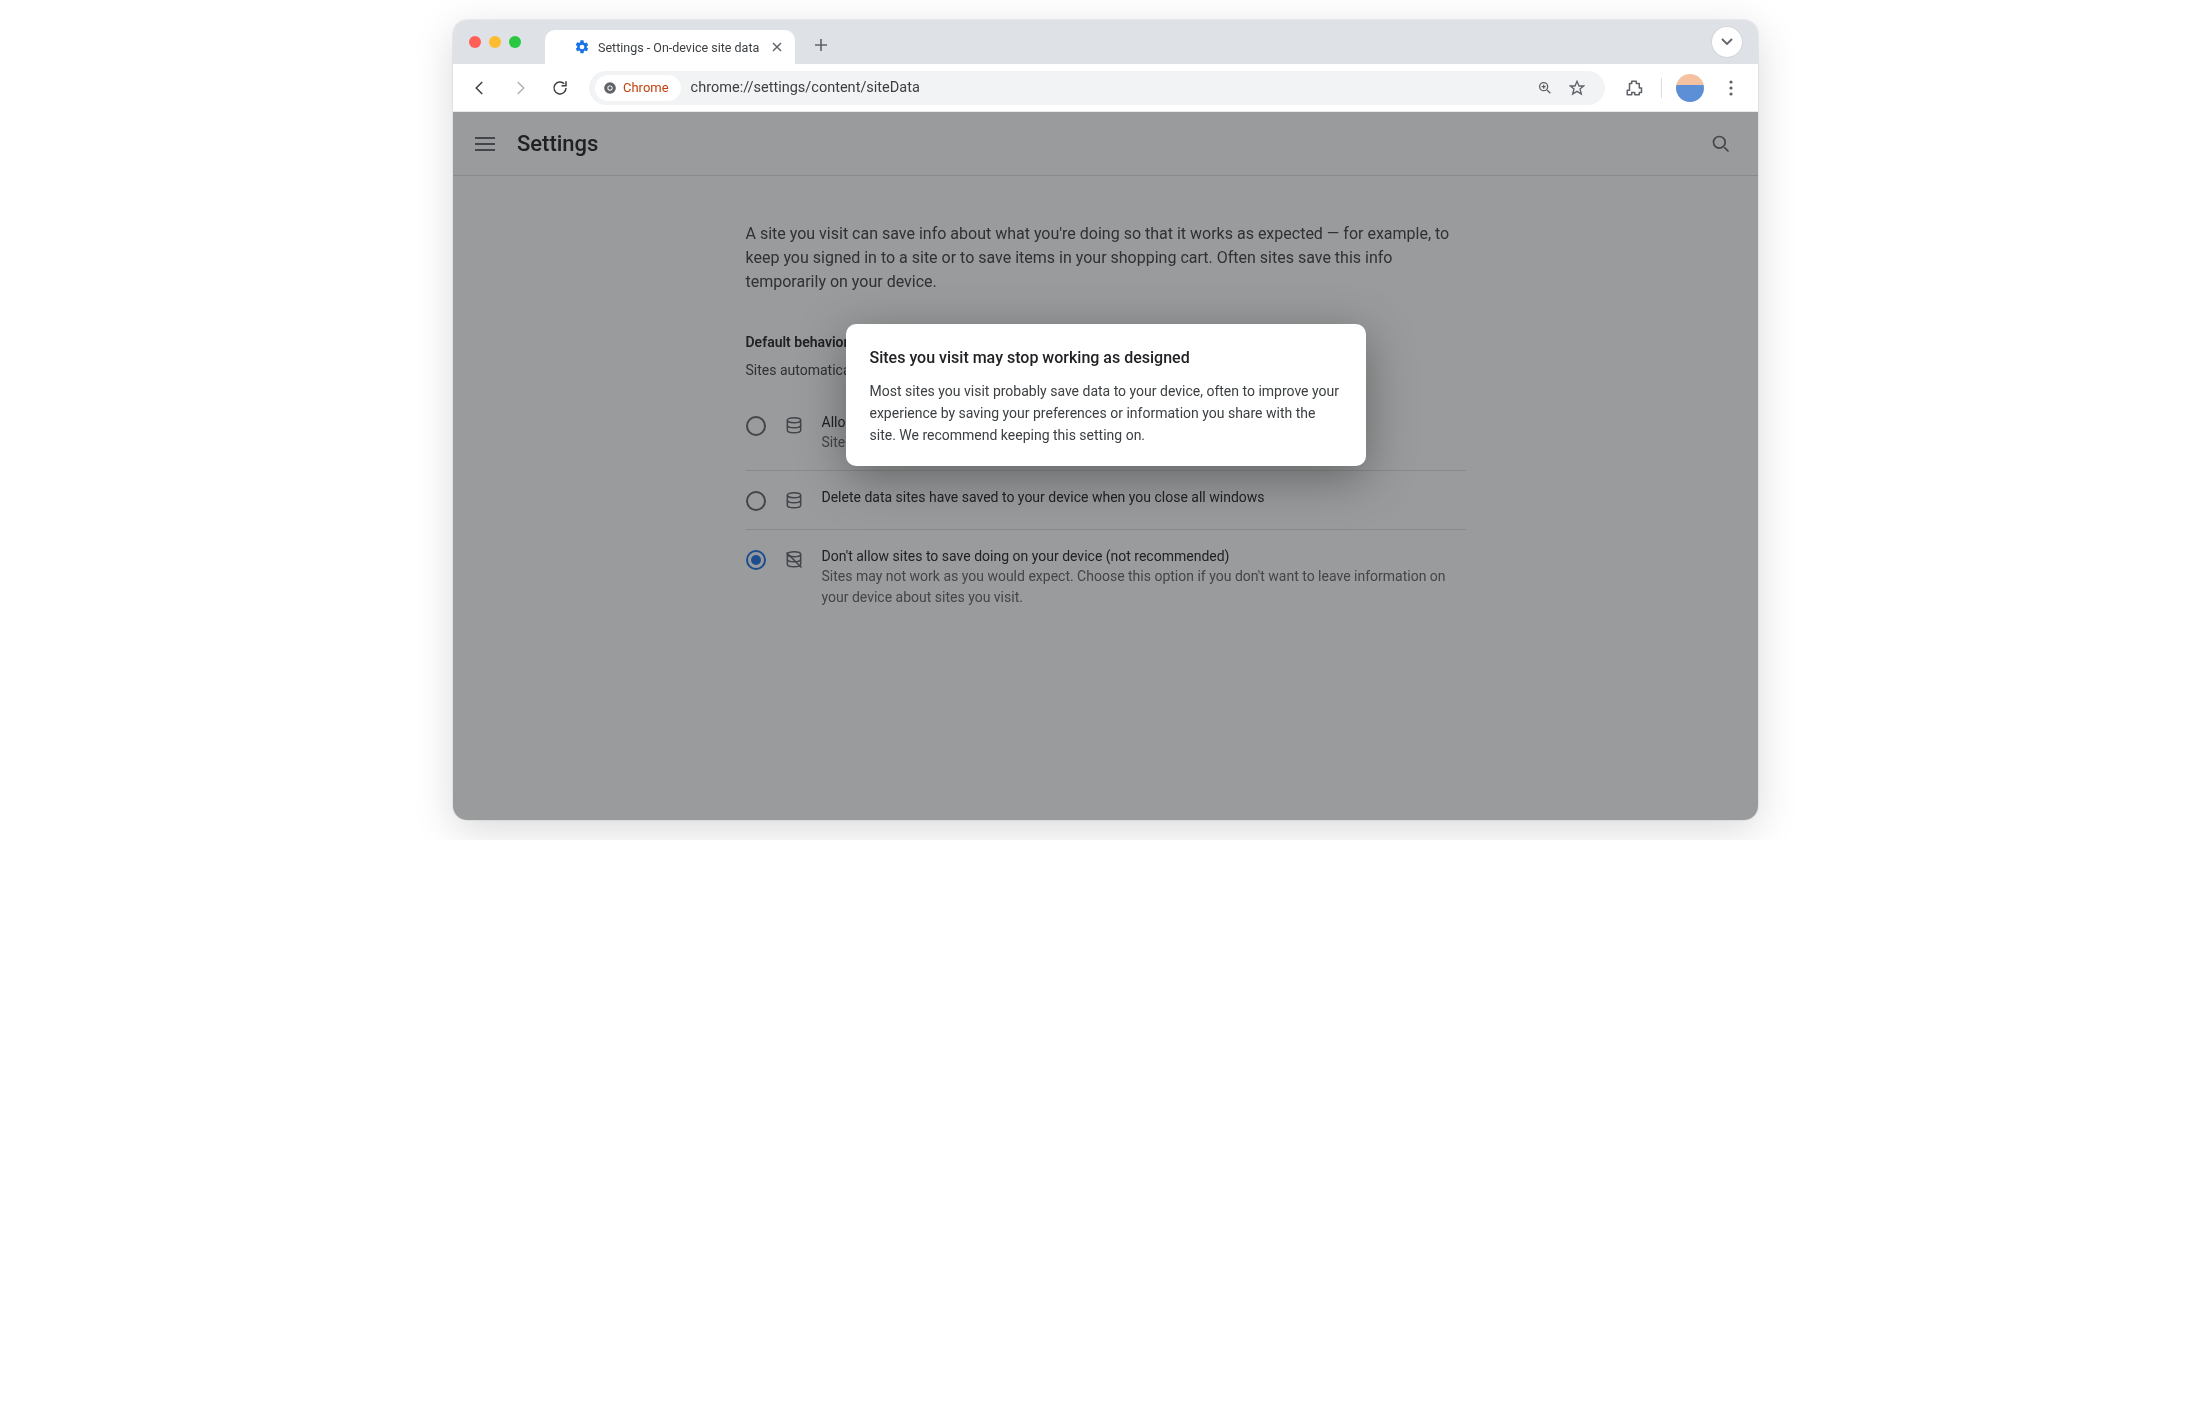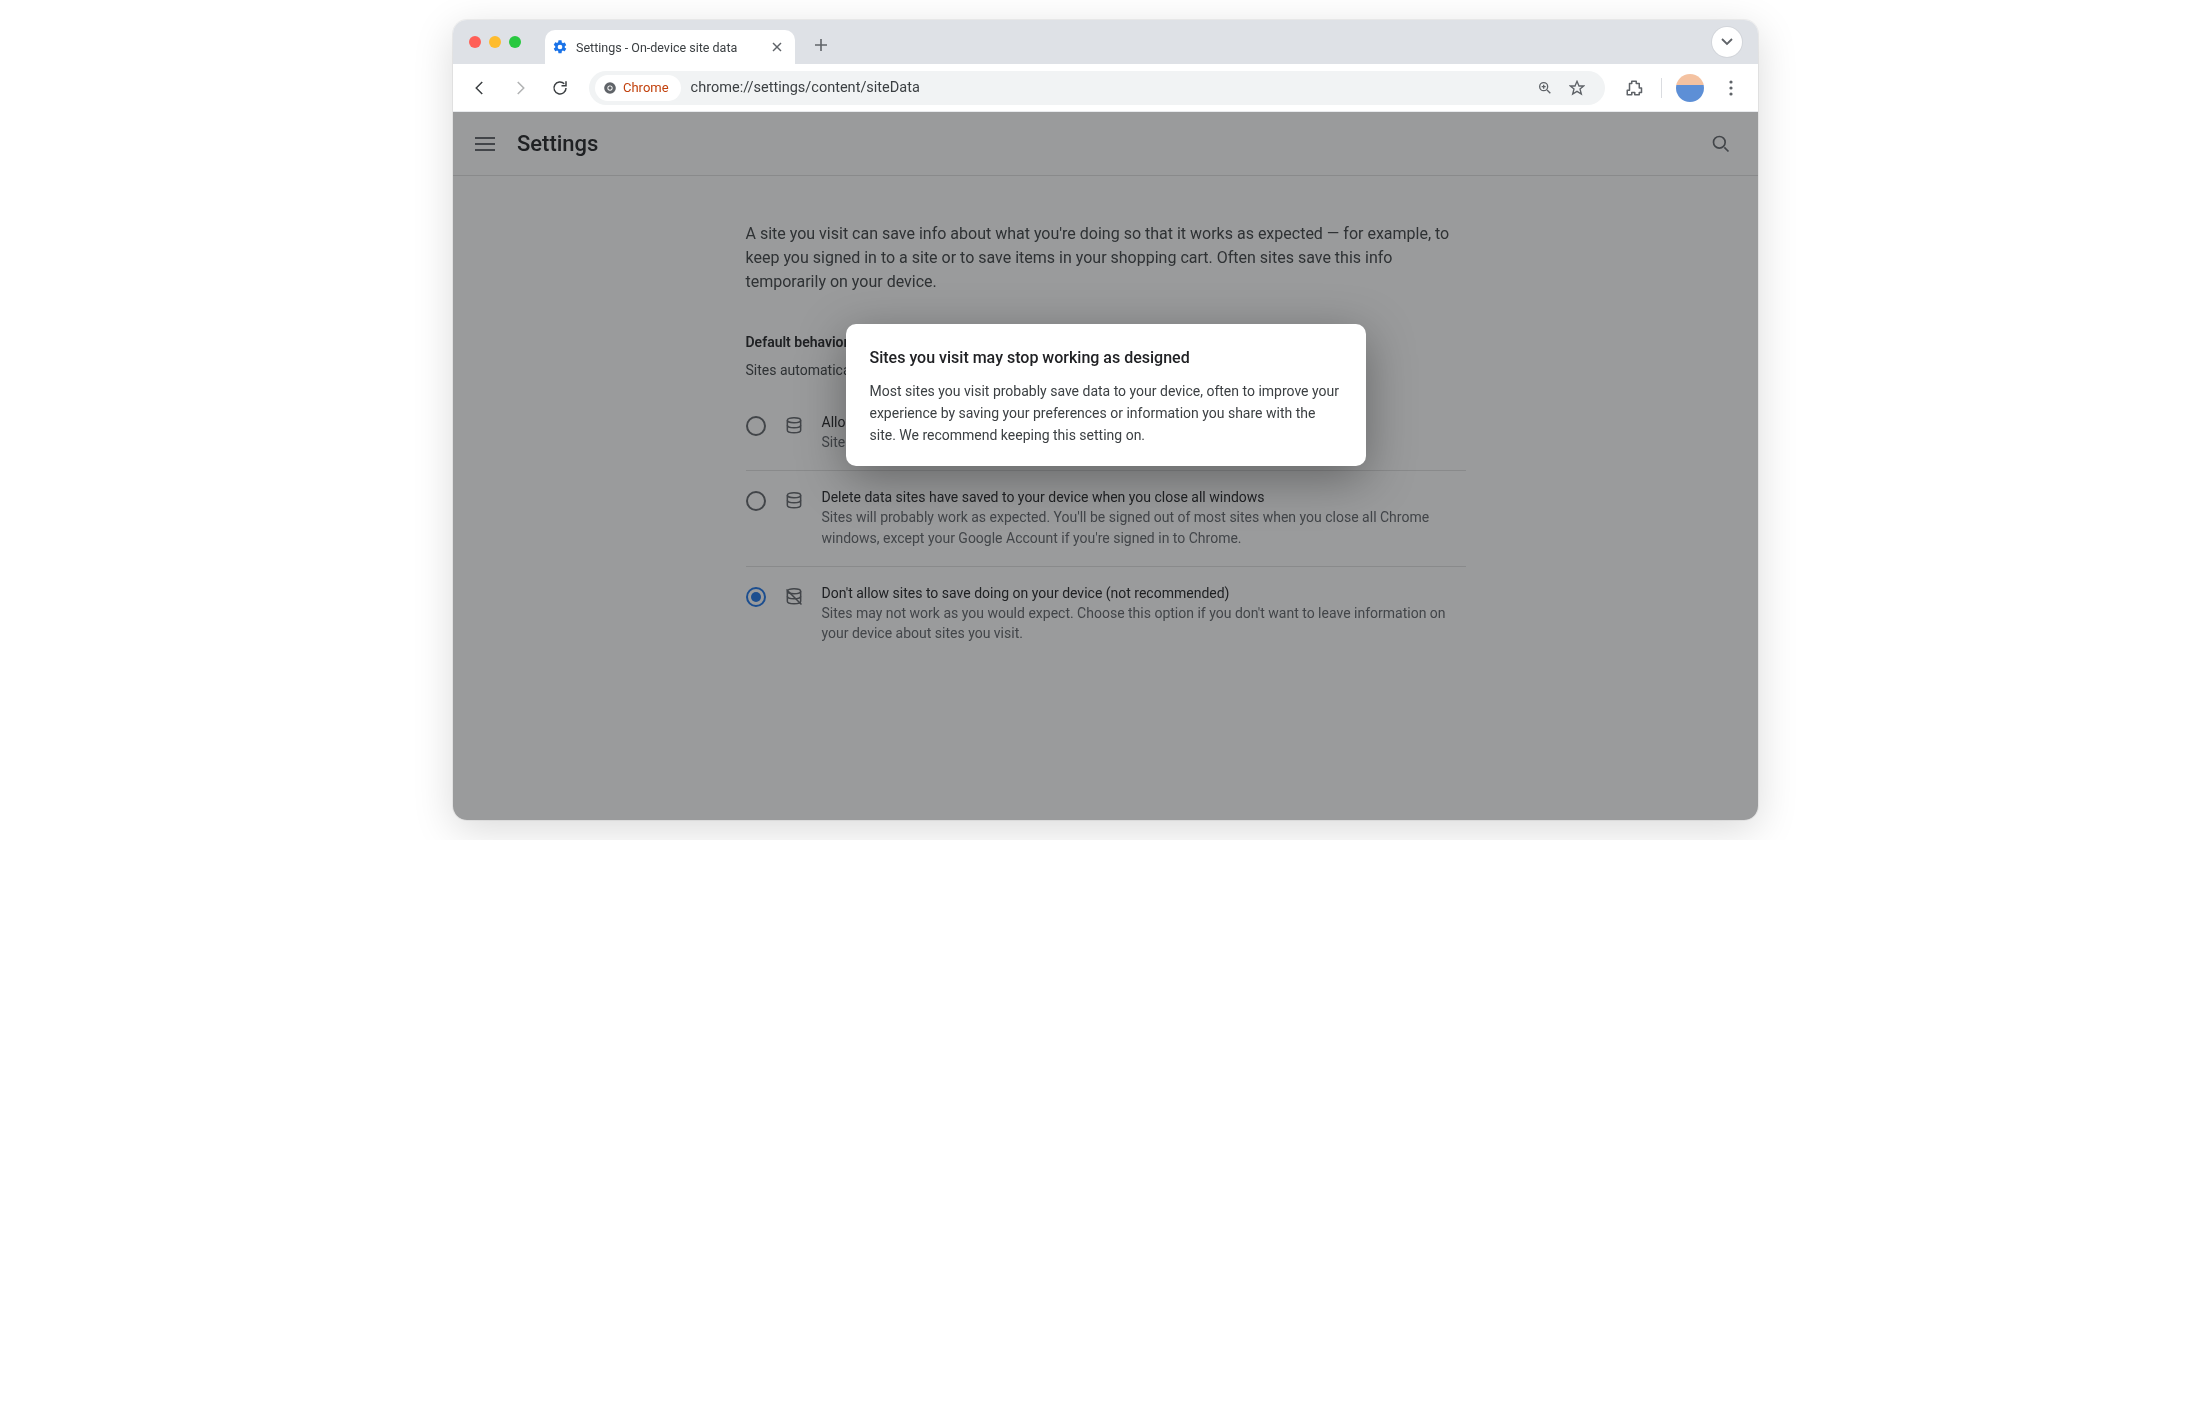--- a/index.html
+++ b/index.html
@@ -34,21 +34,21 @@
   .tl { width: 12px; height: 12px; border-radius: 50%; }
   .tl.red { background: #ff5f57; }
   .tl.yellow { background: #febc2e; }
   .tl.green { background: #28c840; }
   .tab {
     height: 34px;
     background: #fff;
     border-radius: 10px 10px 0 0;
     display: flex;
     align-items: center;
-    padding: 0 10px 0 7px;
+    padding: 0 10px 0 29px;
     gap: 8px;
     min-width: 250px;
     margin-top: 10px;
     position: relative;
   }
   .tab-favicon { width: 16px; height: 16px; display:flex; align-items:center; justify-content:center;}
   .tab-title { font-size: 12.5px; color: #3c4043; white-space: nowrap; overflow: hidden; text-overflow: ellipsis; flex:1; }
   .tab-close { width:16px; height:16px; display:flex; align-items:center; justify-content:center; color:#5f6368; cursor:pointer; }
   .new-tab { margin-left: 12px; margin-top:6px; width:28px; height:28px; display:flex; align-items:center; justify-content:center; color:#5f6368; cursor:pointer; border-radius:50%; }
   .tabstrip-right { margin-left:auto; margin-right:6px; }
@@ -322,21 +322,20 @@
     </div>
     <div class="row-icon">
                   <svg width="20" height="20" viewBox="0 0 24 24" fill="none" stroke="#5f6368" stroke-width="1.8">
                     <ellipse cx="12" cy="5" rx="8" ry="3"></ellipse>
                     <path d="M4 5v6c0 1.66 3.58 3 8 3s8-1.34 8-3V5"></path>
                     <path d="M4 11v6c0 1.66 3.58 3 8 3s8-1.34 8-3v-6"></path>
                   </svg>
                 </div>
     <div class="row-text">
       <div class="row-title">Delete data sites have saved to your device when you close all windows</div>
-      <div class="row-desc">Sites will probably work as expected. You'll be signed out of most sites when you close all Chrome windows, except your Google Account if you're signed in to Chrome.</div>
     </div>
               </div>
               <div class="radio-row">
     <div class="radio-outer selected">
       <div class="radio-inner"></div>
     </div>
     <div class="row-icon">
                   <svg width="20" height="20" viewBox="0 0 24 24" fill="none" stroke="#5f6368" stroke-width="1.8">
                     <ellipse cx="12" cy="5" rx="8" ry="3"></ellipse>
                     <path d="M4 5v6c0 1.66 3.58 3 8 3s8-1.34 8-3V5"></path>

